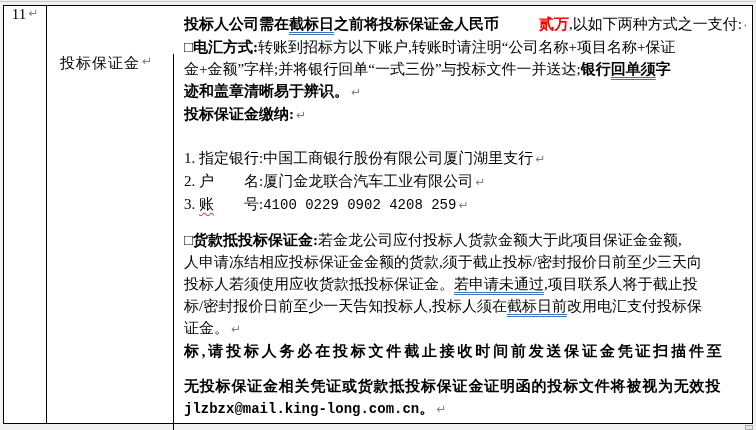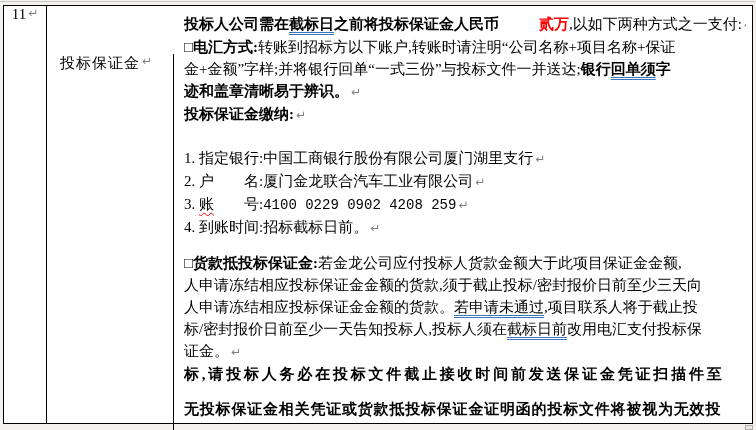--- a/index.html
+++ b/index.html
@@ -79,24 +79,23 @@
   <div class="cell cell-content">
     <div>
         <div class="line"><span class="b">投标人公司需在</span><span class="b u-blue">截标日</span><span class="b">之前将投标保证金人民币</span><span class="b red">贰万</span><span>,以如下两种方式之一支付:</span><span class="pilcrow">↵</span></div>
         <div class="line"><span class="b">□电汇方式:</span><span>转账到招标方以下账户,转账时请注明“公司名称+项目名称+保证</span></div>
         <div class="line"><span>金+金额”字样;并将银行回单“一式三份”与投标文件一并送达;</span><span class="b">银行</span><span class="b u-blue">回单须</span><span class="b">字</span></div>
         <div class="line"><span class="b">迹和盖章清晰易于辨识。</span><span class="pilcrow">↵</span></div>
         <div class="line"><span class="b">投标保证金缴纳:</span><span class="pilcrow">↵</span></div>
         <div class="line gap-sm"><span>1. 指定银行:中国工商银行股份有限公司厦门湖里支行</span><span class="pilcrow">↵</span></div>
         <div class="line"><span>2. 户　　名:厦门金龙联合汽车工业有限公司</span><span class="pilcrow">↵</span></div>
         <div class="line"><span>3. </span><span class="u-wavy">账</span><span>　　号:</span><span class="mono">4100 0229 0902 4208 259</span><span class="pilcrow">↵</span></div>
-        <div class="line"><span>4. 到账时间:招标截标日前。</span><span class="pilcrow">↵</span></div>
         <div class="line gap"><span class="b">□货款抵投标保证金:</span><span>若金龙公司应付投标人货款金额大于此项目保证金金额,</span></div>
         <div class="line"><span>人申请冻结相应投标保证金金额的货款,须于截止投标/密封报价日前至少三天向</span></div>
-        <div class="line"><span>人申请冻结相应投标保证金金额的货款。</span><span class="u-blue">若申请未通过</span><span>,项目联系人将于截止投</span></div>
+        <div class="line"><span>投标人若须使用应收货款抵投标保证金。</span><span class="u-blue">若申请未通过</span><span>,项目联系人将于截止投</span></div>
         <div class="line"><span>标/密封报价日前至少一天告知投标人,投标人须在</span><span class="u-blue">截标日前</span><span>改用电汇支付投标保</span></div>
         <div class="line"><span>证金。</span><span class="pilcrow">↵</span></div>
         <div class="line" style="letter-spacing: 2.8px;"><span class="b">标,请投标人务必在投标文件截止接收时间前发送保证金凭证扫描件至</span></div>
         <div class="line gap" style="letter-spacing: 0.8px;"><span class="b">无投标保证金相关凭证或货款抵投标保证金证明函的投标文件将被视为无效投</span></div>
         <div class="line"><span class="b mono">jlzbzx@mail.king-long.com.cn</span><span class="b">。</span><span class="pilcrow">↵</span></div>
       </div>
   </div>
 </div>
 
 <div class="resize-handle"></div>

